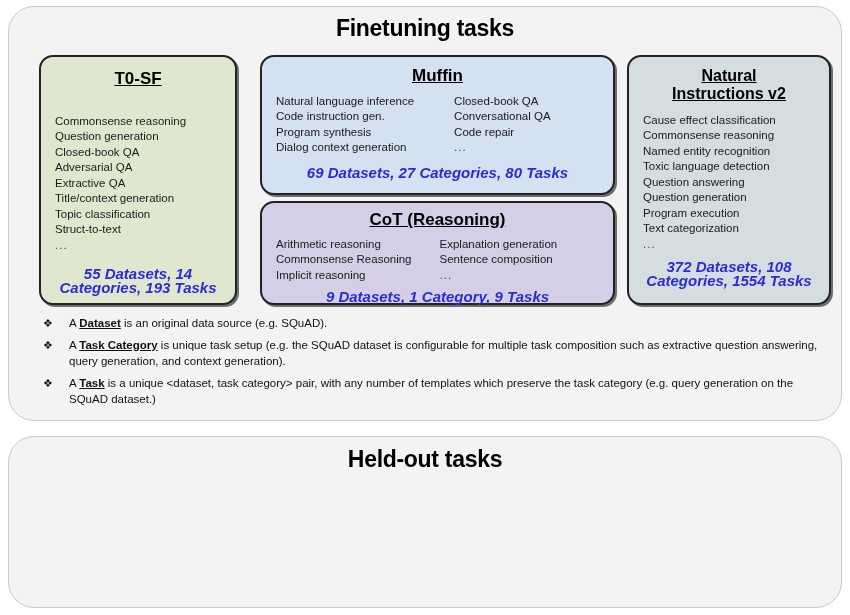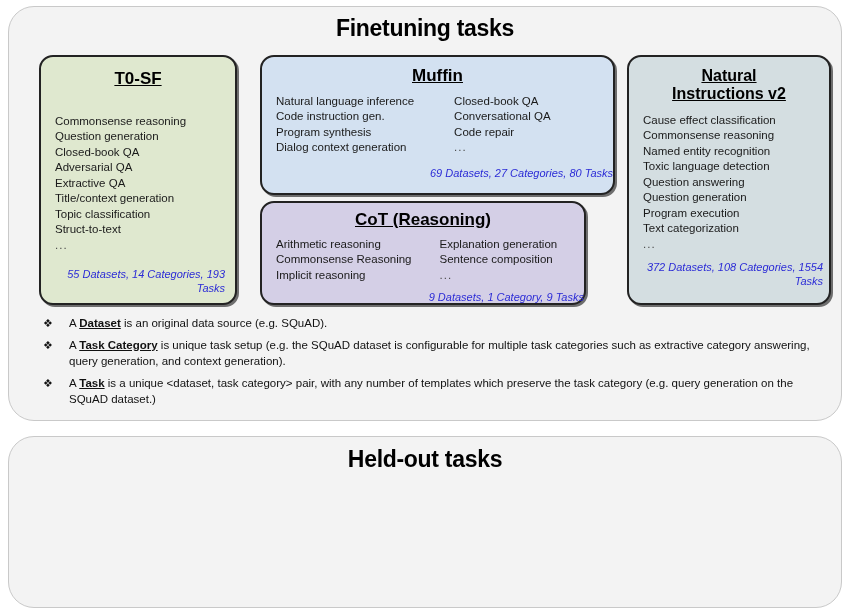--- a/index.html
+++ b/index.html
@@ -70,25 +70,25 @@
   }
   .item {
     font-size: 11.5px;
     line-height: 15.5px;
     color: #1a1a1a;
     white-space: nowrap;
   }
   .item.ellipsis { color: #4a4a4a; letter-spacing: 1px; }
 
   .stats {
-    font-size: 11px;
-    font-weight: normal;
+    font-size: 15px;
+    font-weight: bold;
     font-style: italic;
     color: #2b2bd6;
-    text-align: right;
+    text-align: center;
     line-height: 14px;
   }
 
   
   #card-t0sf {
     left: 30px;  top: 48px;  width: 198px; height: 250px;
     background: #dfe8cf;
     padding: 12px 0 0 0;
   }
   #card-t0sf .card-title { margin-bottom: 25px; }
@@ -99,21 +99,21 @@
     left: 251px; top: 48px;  width: 355px; height: 140px;
     background: #d3e1f1;
     padding: 9px 0 0 0;
   }
   #card-muffin .card-title { margin-bottom: 8px; }
   #card-muffin .items { padding-left: 14px; }
   #card-muffin .col.c2 { margin-left: 40px; }
   #card-muffin .stats { margin-top: 10px; }
 
   #card-cot {
-    left: 251px; top: 194px; width: 326px; height: 104px;
+    left: 251px; top: 194px; width: 355px; height: 104px;
     background: #d4cfe6;
     padding: 7px 0 18px 0;
   }
   #card-cot .card-title { margin-bottom: 7px; }
   #card-cot .items { padding-left: 14px; }
   #card-cot .col.c2 { margin-left: 28px; }
   #card-cot .stats { margin-top: 7px; }
 
   #card-ni {
     left: 618px; top: 48px;  width: 204px; height: 250px;
@@ -238,21 +238,21 @@
       <div class="stats">372 Datasets, 108 Categories, 1554 Tasks</div>
     </div>
 
     <div class="legend">
       <div class="legend-row">
         <div class="bullet">❖</div>
         <div class="legend-text"><span>A </span><b>Dataset</b><span> is an original data source (e.g. SQuAD).</span></div>
       </div>
       <div class="legend-row">
         <div class="bullet">❖</div>
-        <div class="legend-text"><span>A </span><b>Task Category</b><span> is unique task setup (e.g. the SQuAD dataset is configurable for multiple task categories such as extractive category answering, query generation, and context generation).</span></div>
+        <div class="legend-text"><span>A </span><b>Task Category</b><span> is unique task setup (e.g. the SQuAD dataset is configurable for multiple task composition such as extractive question answering, query generation, and context generation).</span></div>
       </div>
       <div class="legend-row">
         <div class="bullet">❖</div>
         <div class="legend-text"><span>A </span><b>Task</b><span> is a unique &lt;dataset, task category&gt; pair, with any number of templates which preserve the task category (e.g. query generation on the SQuAD dataset.)</span></div>
       </div>
     </div>
   </section>
 
   <section class="panel" id="panel-heldout">
     <div class="panel-title">Held-out tasks</div>

